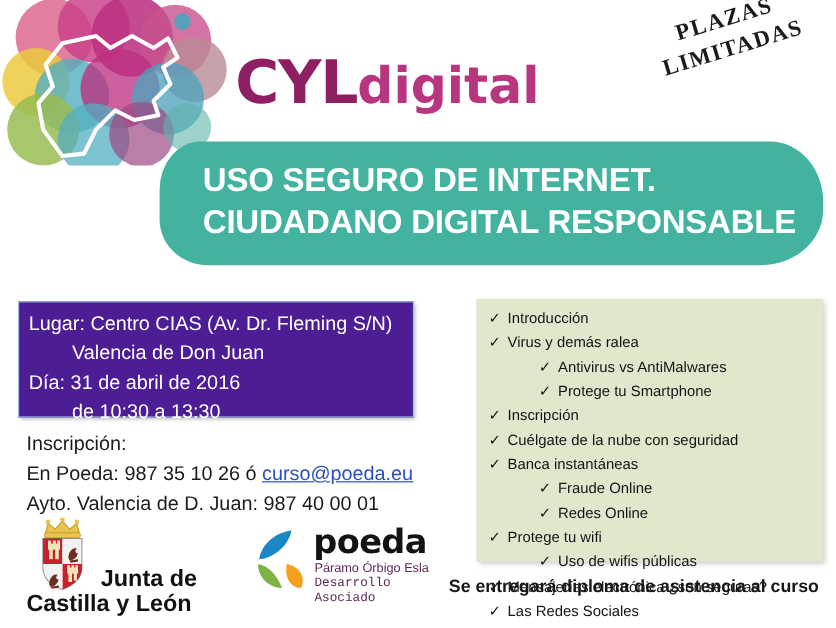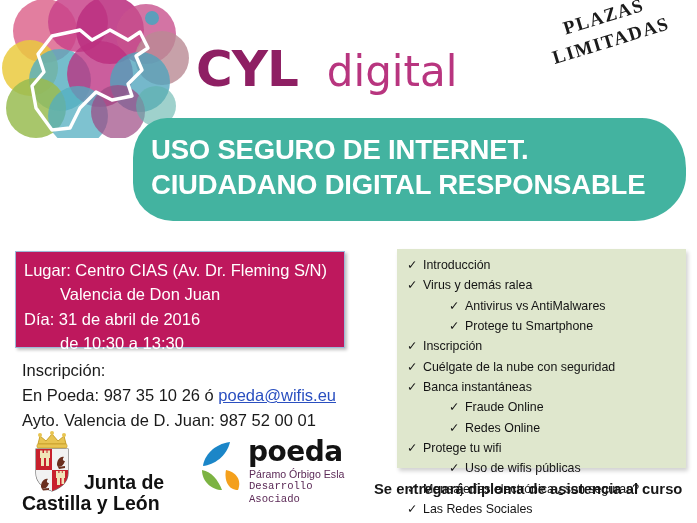--- a/index.html
+++ b/index.html
@@ -28,22 +28,22 @@
     position: absolute; left: 196px; top: 44px;
     line-height: 1;
     white-space: nowrap;
   }
   #wordmark .cyl {
     font-size: 50px; font-weight: bold;
     color: #8e1f63; letter-spacing: -1px;
     font-family: "DejaVu Sans", sans-serif;
   }
   #wordmark .dig {
-    font-size: 42px; font-weight: normal;
-    color: #b8357f; margin-left: 29px;
+    font-size: 42px; font-weight: bold;
+    color: #b8357f; margin-left: 0;
     font-family: "DejaVu Sans", sans-serif;
   }
 
   
   #plazas {
     position: absolute; left: 542px; top: 22px;
     transform: rotate(-17deg);
     transform-origin: left top;
     font-family: "Liberation Serif", serif;
     font-size: 19px; font-weight: bold;
@@ -56,35 +56,35 @@
   #banner {
     position: absolute; left: 133px; top: 118px;
     width: 553px; height: 103px;
   }
   #banner .bg {
     position:absolute; inset:0;
     background: #43b3a0;
     border-radius: 34px 44px 52px 40px / 40px 50px 46px 38px;
   }
   #banner .txt {
-    position: absolute; left: 18px; top: 14px;
+    position: absolute; left: 36px; top: 14px;
     color: #ffffff;
     font-family: "Liberation Sans", sans-serif;
     font-weight: bold;
     font-size: 27.5px;
     line-height: 1.29;
     letter-spacing: -0.2px;
     white-space: nowrap;
   }
 
   
   #bluebox {
     position: absolute; left: 15px; top: 251px;
     width: 330px; height: 97px;
-    background: #be185d;
+    background: #4c1d95;
     border: 1px solid #9db9d8;
     box-shadow: 2px 2px 3px rgba(0,0,0,.25);
     color: #ffffff;
     font-size: 16.5px;
     line-height: 1.47;
     padding: 6px 8px 0 8px;
     font-family: "Liberation Sans", sans-serif;
   }
   #bluebox .l2, #bluebox .l4 { padding-left: 36px; }
 
@@ -136,21 +136,21 @@
     font-family: "Liberation Sans", sans-serif;
   }
   #junta .j-line2 {
     position: absolute; left: 0px; top: 61px;
     font-size: 19.5px; font-weight: bold; color: #111;
     font-family: "Liberation Sans", sans-serif;
   }
 
   
   #poeda {
-    position: absolute; left: 200px; top: 436px;
+    position: absolute; left: 213px; top: 436px;
     width: 160px; height: 62px;
   }
   #poeda .marks { position:absolute; left:0; top:4px; }
   #poeda .p-name {
     position: absolute; left: 48px; top: 2px;
     font-size: 28px; font-weight: bold; color: #131313;
     letter-spacing: -0.5px; line-height:1;
     font-family: "DejaVu Sans", sans-serif;
   }
   #poeda .p-sub1 {
@@ -220,23 +220,23 @@
   <div id="bluebox">
     <div class="l1">Lugar: Centro CIAS (Av. Dr. Fleming S/N)</div>
     <div class="l2">Valencia de Don Juan</div>
     <div class="l3">Día: 31 de abril de 2016</div>
     <div class="l4">de 10:30 a 13:30</div>
   </div>
 
   <div id="inscripcion">
     <div>Inscripción:</div>
     <div>
-      <span>En Poeda: 987 35 10 26 ó </span><a class="mail" href="#">poeda@wifis.eu</a>
+      <span>En Poeda: 987 35 10 26 ó </span><a class="mail" href="#">curso@poeda.eu</a>
     </div>
-    <div>Ayto. Valencia de D. Juan: 987 52 00 01</div>
+    <div>Ayto. Valencia de D. Juan: 987 40 00 01</div>
   </div>
 
   <div id="greenbox">
     <ul id="agenda-list">
         <li class="lvl1">
           <span class="tick">✓</span>
           <span>Introducción</span>
         </li>
         <li class="lvl1">
           <span class="tick">✓</span>

